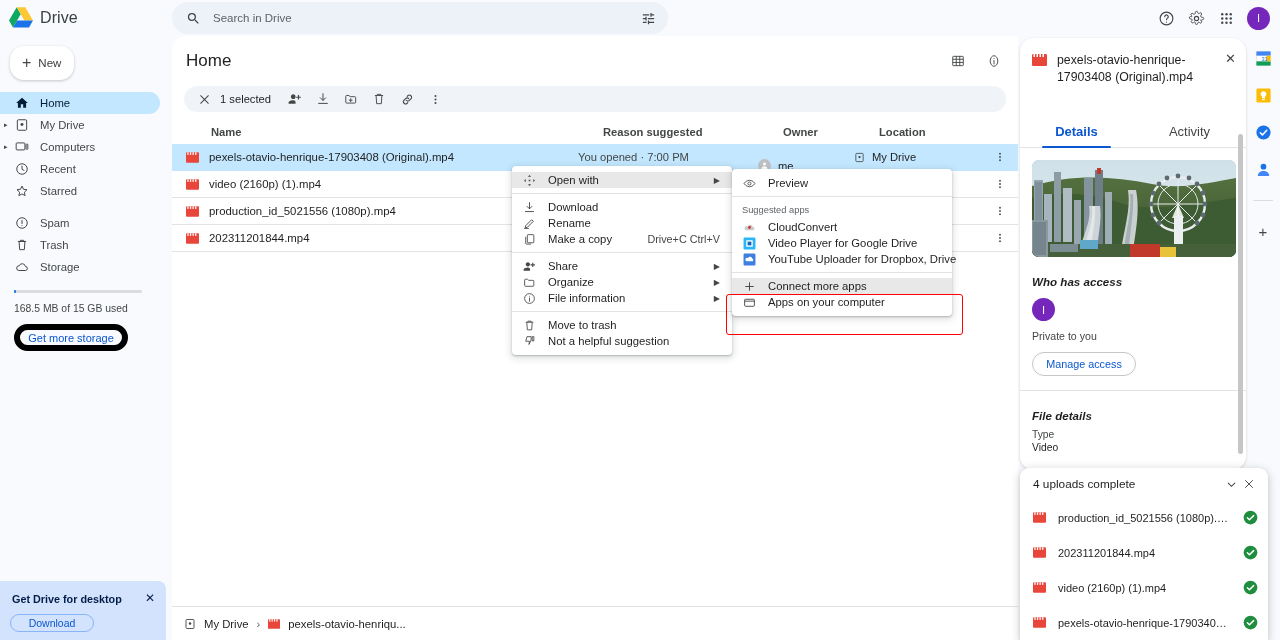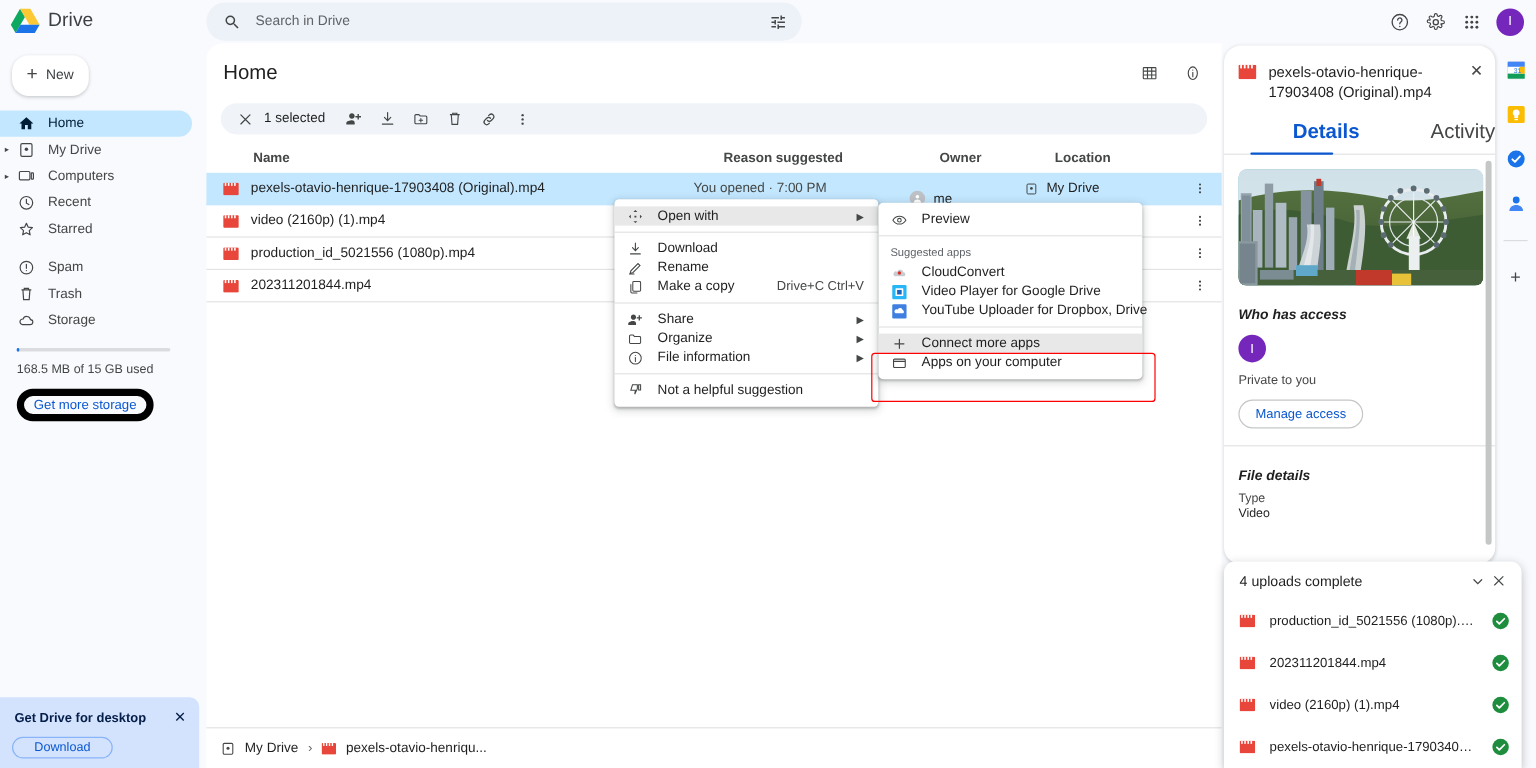--- a/index.html
+++ b/index.html
@@ -135,21 +135,21 @@
 
   
   .details {
     position: absolute; right: 34px; top: 38px; width: 226px; height: 432px; background: #fff;
     border-radius: 14px; box-shadow: 0 1px 3px rgba(60,64,67,.2); overflow: hidden; z-index: 20;
   }
   .d-head { display: flex; align-items: flex-start; padding: 14px 10px 0 12px; gap: 10px; }
   .d-title { font-size: 12.3px; color: #1f1f1f; line-height: 17px; flex: 1; }
   .d-close { font-size: 13px; color: #444746; cursor: pointer; line-height: 14px; }
   .d-tabs { display: flex; margin-top: 14px; border-bottom: 1px solid #e3e3e3; }
-  .d-tab { flex: 1; text-align: right; font-size: 17px; color: #444746; padding-bottom: 8px; cursor: pointer; position: relative; }
+  .d-tab { flex: 1; text-align: center; font-size: 13px; color: #444746; padding-bottom: 8px; cursor: pointer; position: relative; margin-top: 24px; }
   .d-tab.on { color: #0b57d0; font-weight: bold; }
   .d-tab.on:after { content: ""; position: absolute; left: 22px; right: 22px; bottom: -1px; height: 2.5px; background: #0b57d0; border-radius: 2px; }
   .d-body { padding: 12px 12px 0 12px; height: 370px; overflow: hidden; position: relative; }
   .thumb { width: 204px; height: 97px; border-radius: 7px; overflow: hidden; position: relative; background: #9fc6d8; }
   .sect-title { font-size: 11.6px; color: #1f1f1f; font-weight: bold; margin-top: 18px; font-style: italic; }
   .av-big { width: 23px; height: 23px; border-radius: 50%; background: #7627bb; color: #fff; font-size: 11px;
     display: flex; align-items: center; justify-content: center; margin-top: 10px; }
   .priv { font-size: 10.6px; color: #444746; margin-top: 9px; }
   .manage {
     margin-top: 10px; width: 104px; height: 24px; border: 1px solid #c4c7c5; border-radius: 12px;
@@ -589,20 +589,28 @@
           <svg width="13" height="13" viewBox="0 0 24 24" fill="none" stroke="currentColor" stroke-width="1.6">
             <circle cx="12" cy="12" r="9"></circle>
             <path d="M12 11v6" stroke-linecap="round"></path>
             <circle cx="12" cy="7.8" r=".9" fill="currentColor" stroke="none"></circle>
           </svg>
         </span>
       <span class="mlabel">File information</span>
       <span class="arr">▶</span>
     </div>
     <div class="msep"></div>
+    <div class="mi">
+      <span class="mico">
+          <svg width="13" height="13" viewBox="0 0 24 24" fill="none" stroke="currentColor" stroke-width="1.6">
+            <path d="M5 6h14M9 6V4h6v2M7 6l1 14h8l1-14"></path>
+          </svg>
+        </span>
+      <span class="mlabel">Move to trash</span>
+    </div>
     <div class="mi">
       <span class="mico">
           <svg width="13" height="13" viewBox="0 0 24 24" fill="none" stroke="currentColor" stroke-width="1.6">
             <path d="M15 3H7.5L5 11.5h7l-1 6 4-8.5z"></path>
             <path d="M17 3h3v8h-3z"></path>
           </svg>
         </span>
       <span class="mlabel">Not a helpful suggestion</span>
     </div>
   </div>

